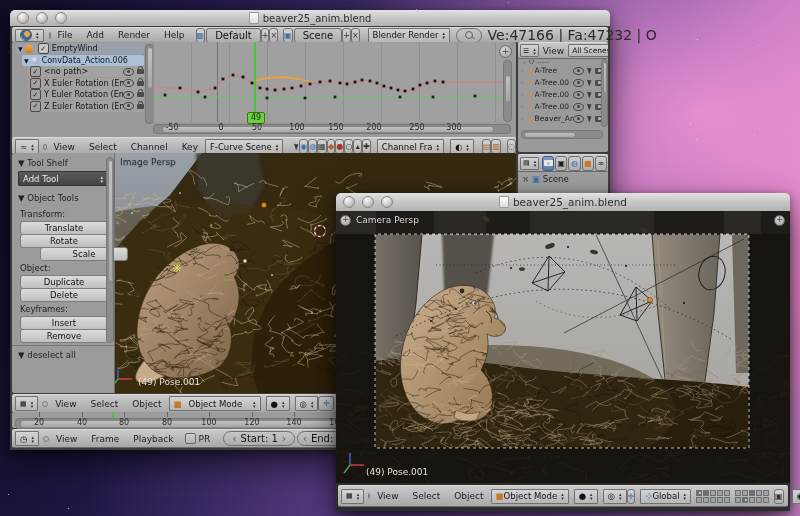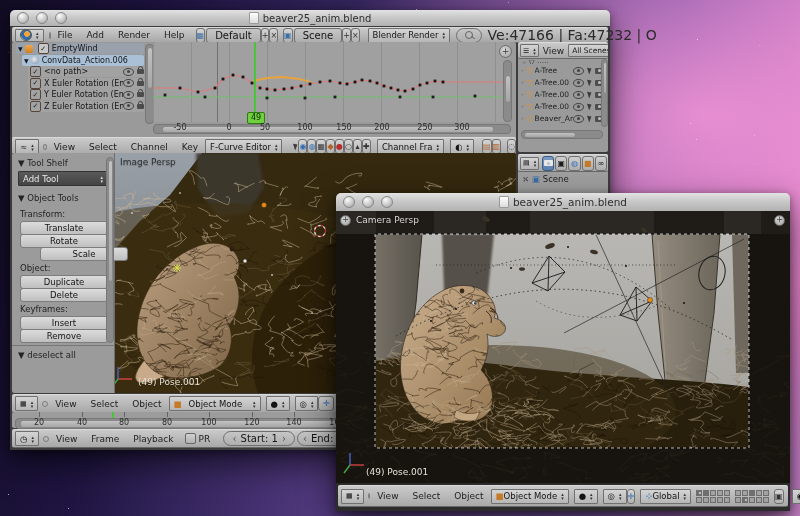--- a/index.html
+++ b/index.html
@@ -252,21 +252,21 @@
       </div>
       <div class="badge49" id="gBadge" style="top: 70px; left: 235px;">49</div>
       <div class="plus" style="left:487px;top:3px;">+</div>
       <div class="scrollv" style="left:491px;top:18px;height:60px;">
             <span class="thumb" style="top:14px;height:26px;"></span>
           </div>
 
       <div class="scrollh" style="left:141px;top:82px;width:356px;">
             <span class="thumb" style="left:8px;width:330px;"></span>
           </div>
-      <div class="abs" id="gTicks" style="left:153px;top:81px;width:356px;height:11px;text-decoration:underline;">
+      <div class="abs" id="gTicks" style="left:145px;top:81px;width:356px;height:11px;text-decoration:underline;">
             <span class="tick" style="left: 3px; top: 0px;">-50</span>
             <span class="tick" style="left: 52px; top: 0px;">0</span>
             <span class="tick" style="left: 88px; top: 0px;">50</span>
             <span class="tick" style="left: 128px; top: 0px;">100</span>
             <span class="tick" style="left: 167px; top: 0px;">150</span>
             <span class="tick" style="left: 205px; top: 0px;">200</span>
             <span class="tick" style="left: 248px; top: 0px;">250</span>
             <span class="tick" style="left: 285px; top: 0px;">300</span>
           </div>
 
@@ -277,21 +277,21 @@
                 <i>▴</i>
                 <i>▾</i>
               </span>
             </span>
         <span style="width:4px;height:4px;border:1px solid #7c7c7c;border-radius:50%;margin-left:4px;"></span>
         <span class="menu">View</span>
         <span class="menu">Select</span>
         <span class="menu">Channel</span>
         <span class="menu">Key</span>
         <span class="dd" style="width:84px;justify-content:space-between;">
-              <span>F-Curve Editor</span>
+              <span>F-Curve Scene</span>
               <span class="chev">
                 <i>▴</i>
                 <i>▾</i>
               </span>
             </span>
         <span class="sqbtn" style="margin-left:8px;background:none;border:none;">
               <span class="i-cur"></span>
             </span>
         <span class="sqbtn" style="color:#2d6db5;">◉</span>
         <span class="sqbtn" style="color:#2d6db5;">◍</span>

